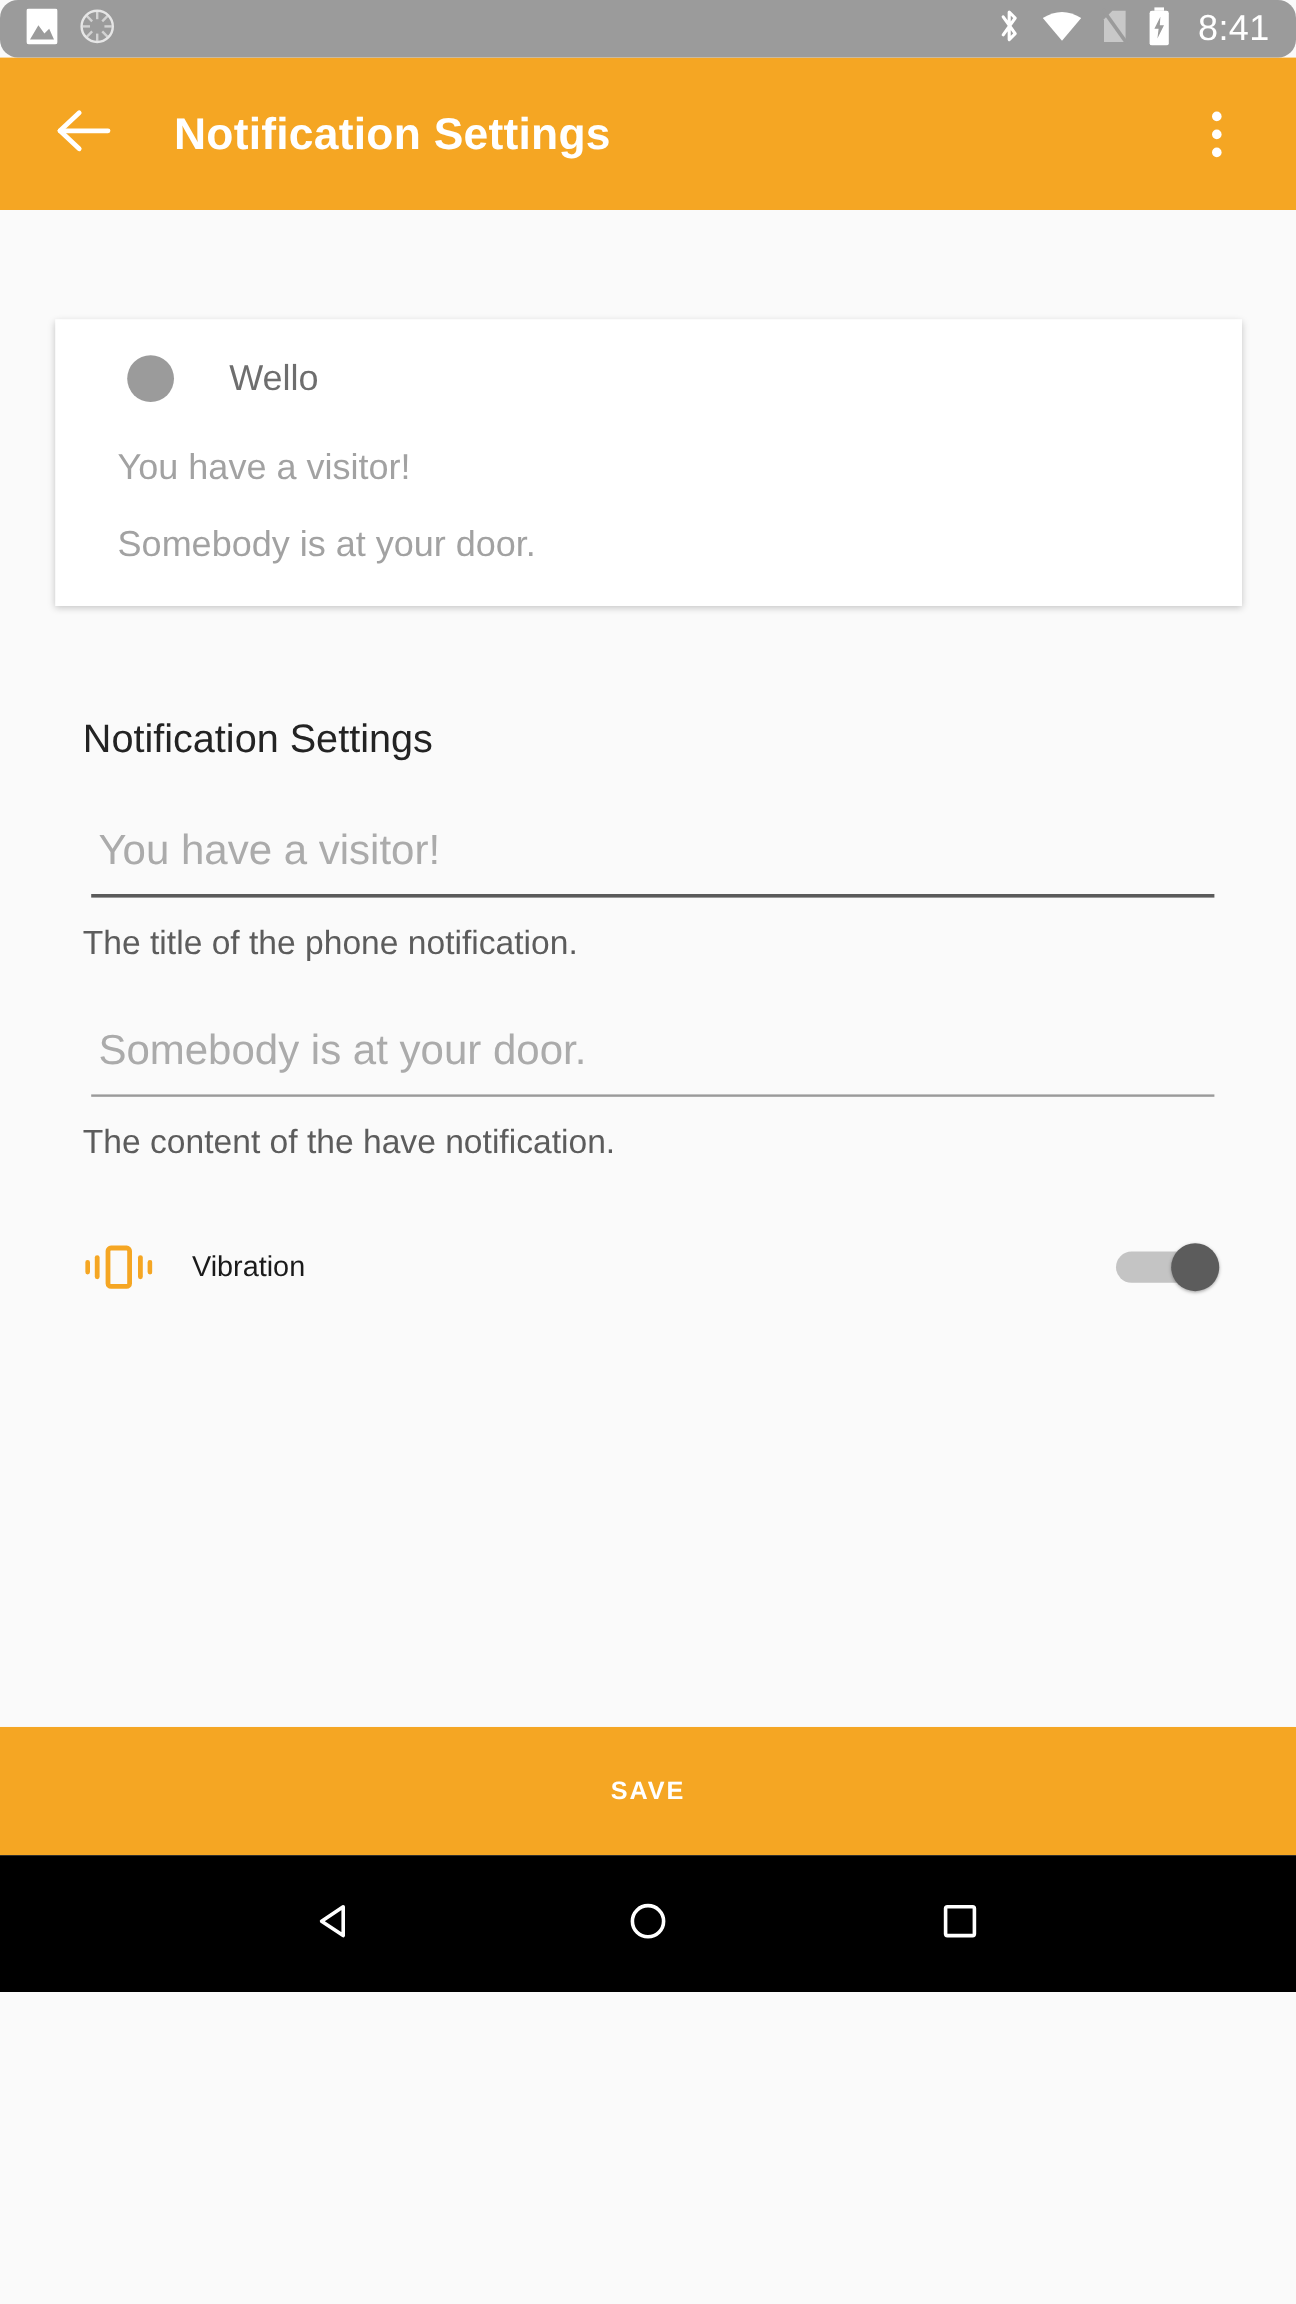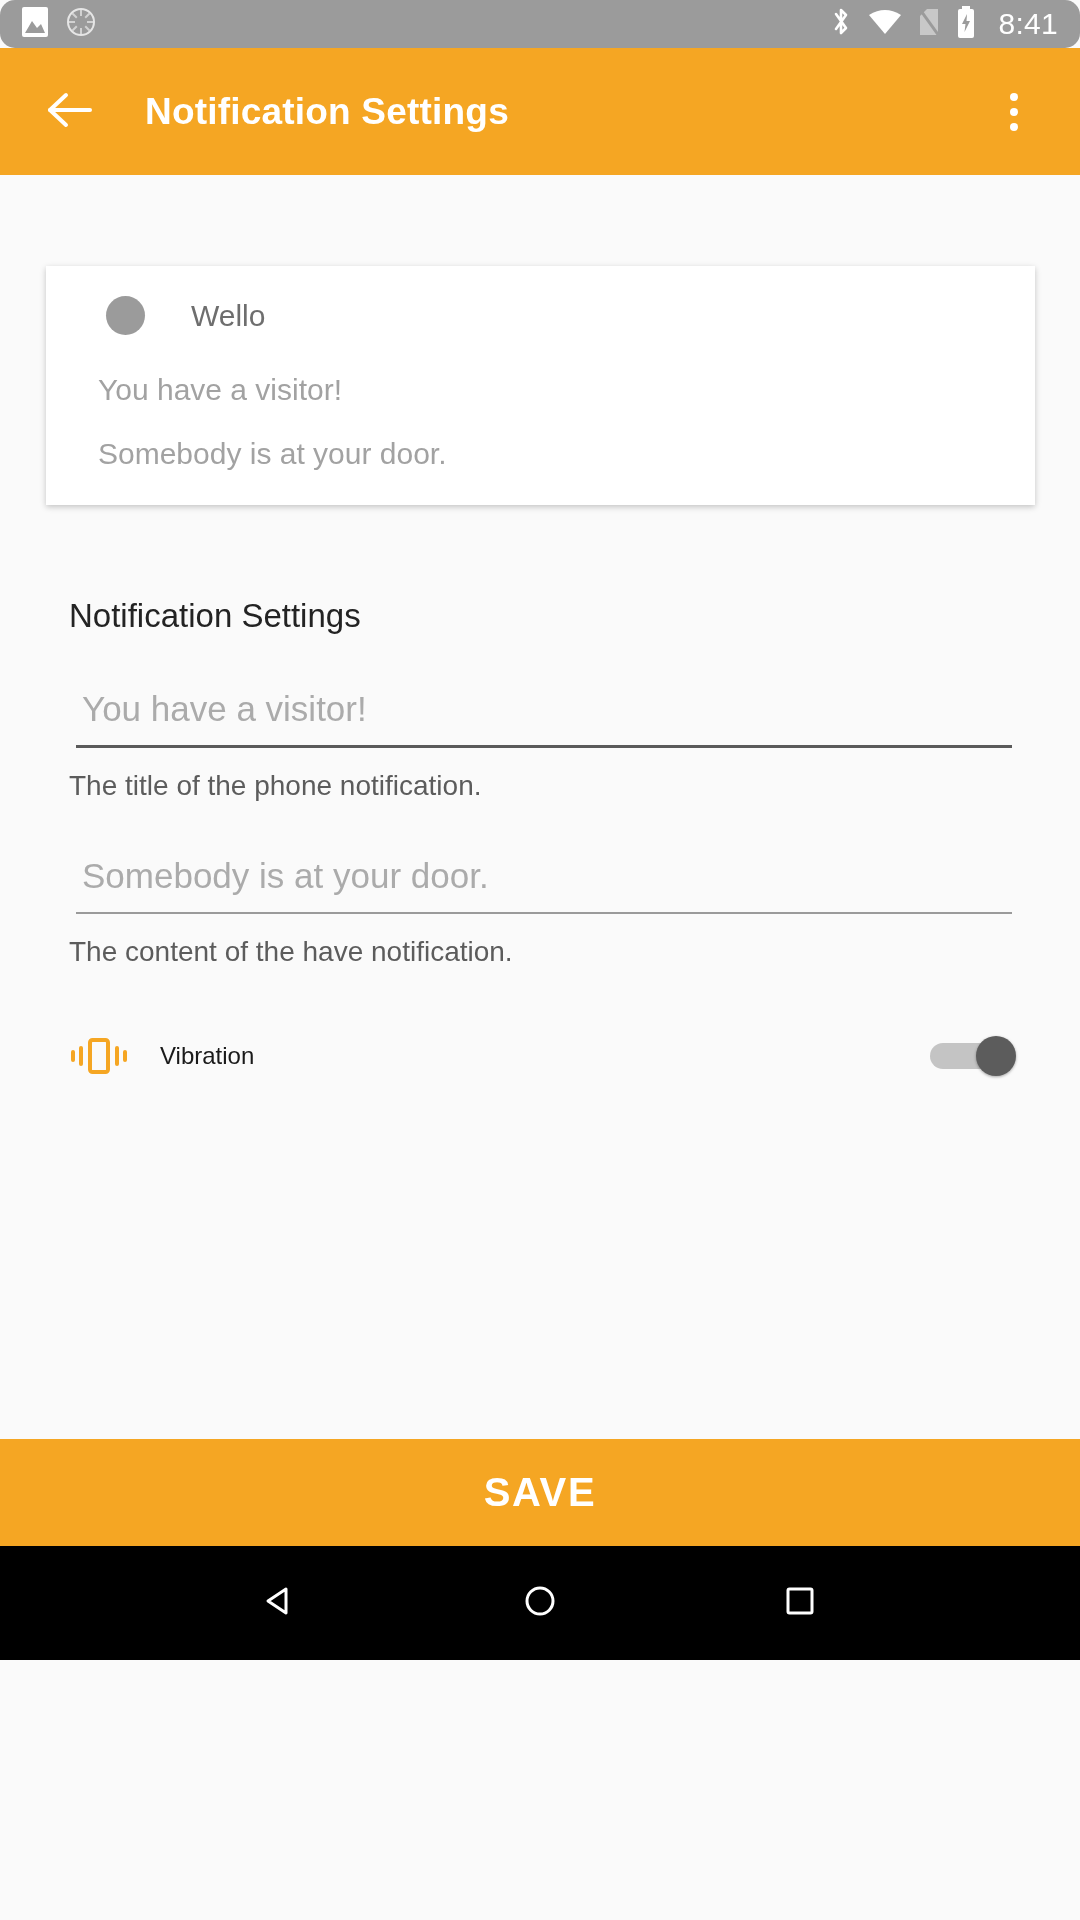--- a/index.html
+++ b/index.html
@@ -173,21 +173,21 @@
   .save-bar{
     height:107px;
     background:#F5A623;
     display:flex;
     align-items:center;
     justify-content:center;
     cursor:pointer;
   }
   .save-bar span{
     color:#FFFFFF;
-    font-size:40px;
+    font-size:21px;
     font-weight:bold;
     letter-spacing:1.6px;
   }
 
   
   .nav-bar{
     height:114px;
     background:#000000;
     display:flex;
     align-items:center;

